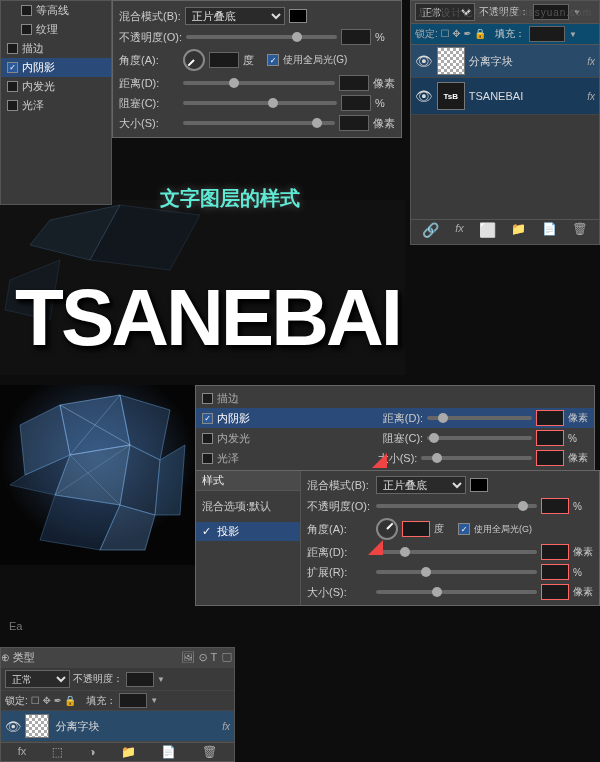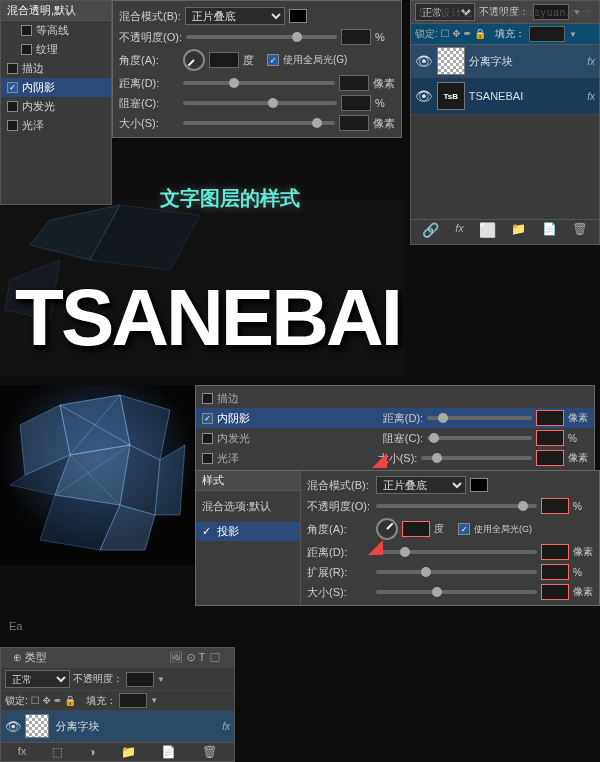--- a/index.html
+++ b/index.html
@@ -339,21 +339,20 @@
     }
   </style>
 </head>
 <body>
 
 <div class="bg-dark"></div>
 
 <div class="watermark">思缘设计论坛 www.missyuan.com</div>
 
 <div class="panel left-sidebar" style="top:0;left:0;width:112px;height:205px;">
-  <div class="sidebar-title">混合透明,默认</div>
   <div class="sidebar-item" style="padding-left:20px;">
     <div class="checkbox"></div>
     <span>等高线</span>
   </div>
   <div class="sidebar-item" style="padding-left:20px;">
     <div class="checkbox"></div>
     <span>纹理</span>
   </div>
   <div class="sidebar-item">
     <div class="checkbox"></div>
@@ -646,21 +645,21 @@
 </div>
 
 <div style="position:absolute;top:540px;left:368px;z-index:30;">
   <svg width="15" height="15">
       <polygon points="15,0 15,15 0,15" fill="#e44"></polygon>
     </svg>
 </div>
 
 <div class="panel bottom-layer-area" style="bottom:0;left:0;width:235px;">
 
-  <div class="toolbar-row" style="background:#444;padding:2px 12px;">
+  <div class="toolbar-row" style="background:#444;padding:2px 0;">
     <span style="font-size:11px;color:#ccc;">⊕ 类型</span>
     <div style="flex:1;"></div>
     <span style="font-size:11px;color:#aaa;">🖼 ⊙ T ◻</span>
   </div>
 
   <div class="toolbar-row">
     <select class="select-sm" style="width:65px;">正常<option value="正常">正常</option></select>
     <span style="font-size:10px;color:#ccc;">不透明度：</span>
     <input type="text" class="input-box" style="width: 28px; font-size: 10px;">
     <span class="dropdown-arrow">▼</span>

